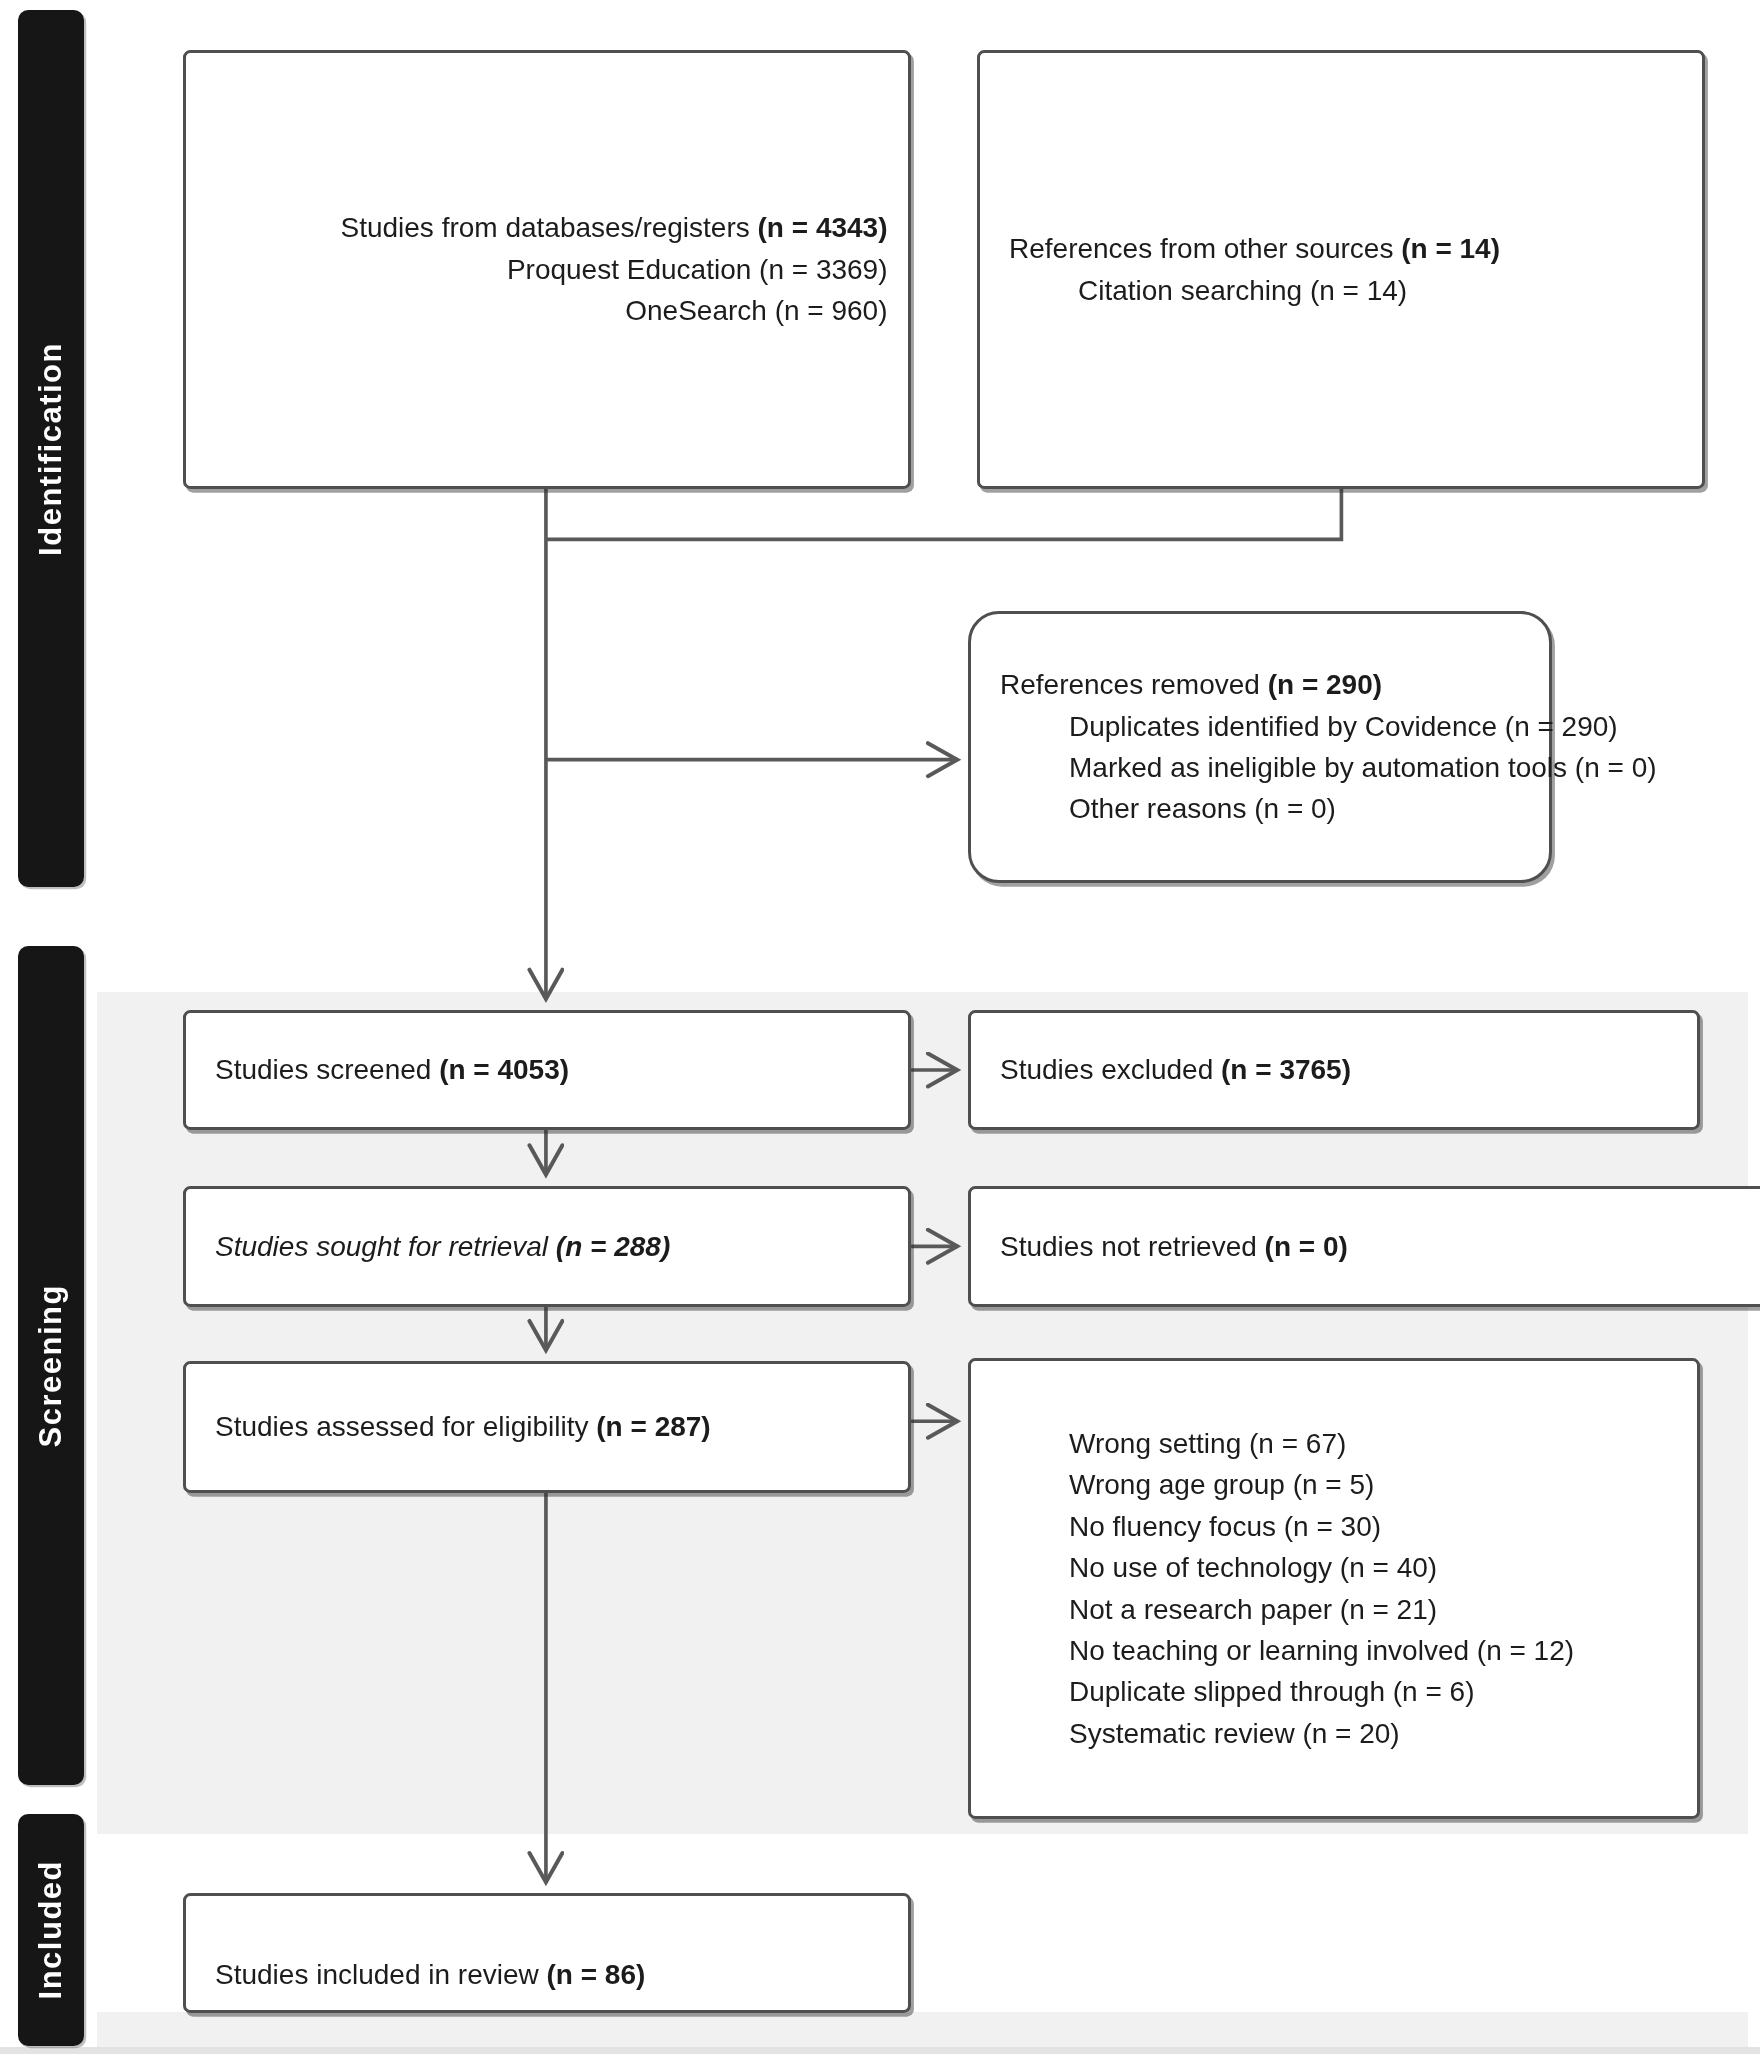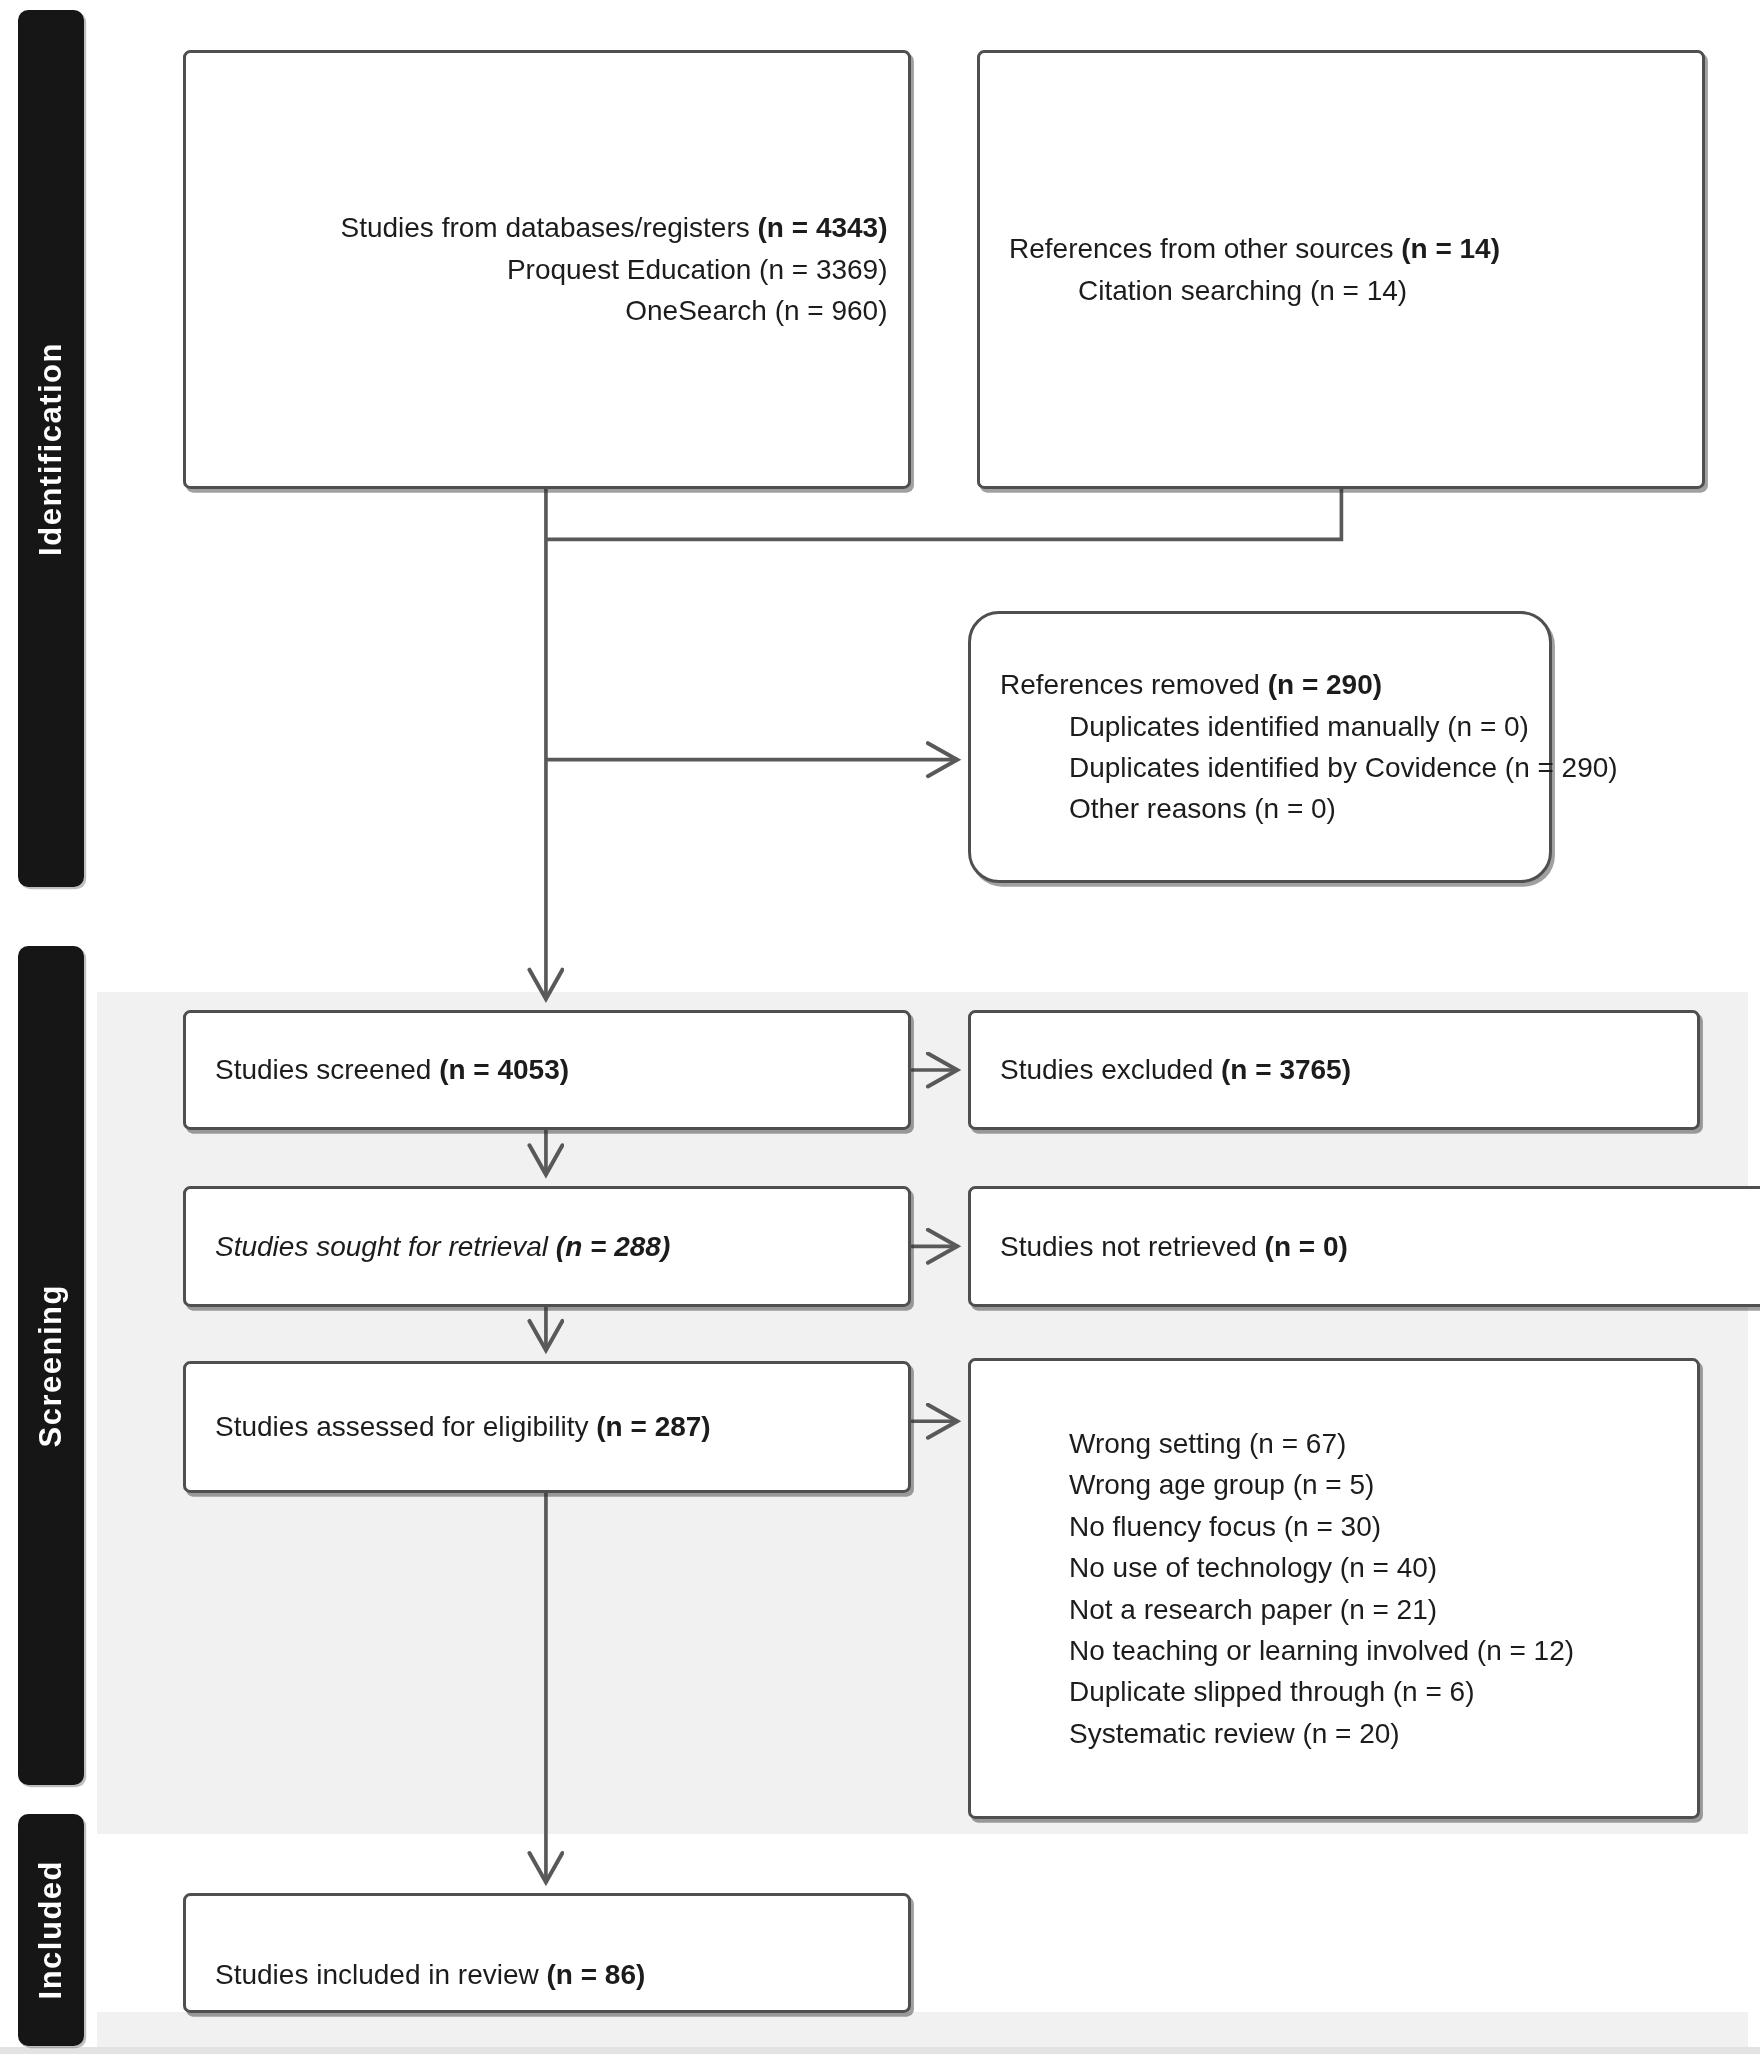--- a/index.html
+++ b/index.html
@@ -103,22 +103,22 @@
         <div class="sub-line">Citation searching (n = 14)</div>
       </div>
   </div>
 
   <div class="box" style="left:968px; top:611px; width:584px; height:272px;border-radius:31px;">
     <div class="title">
       <span>References removed</span>
       <span class="count">(n = 290)</span>
     </div>
     <div>
-        <div class="sub-line">Duplicates identified manually (n = 0)</div>
         <div class="sub-line">Duplicates identified by Covidence (n = 290)</div>
+        <div class="sub-line">Marked as ineligible by automation tools (n = 0)</div>
         <div class="sub-line">Other reasons (n = 0)</div>
       </div>
   </div>
 
   <div class="box" style="left:183px; top:1010px; width:728px; height:120px;">
     <div class="title">
       <span>Studies screened</span>
       <span class="count">(n = 4053)</span>
     </div>
   </div>

